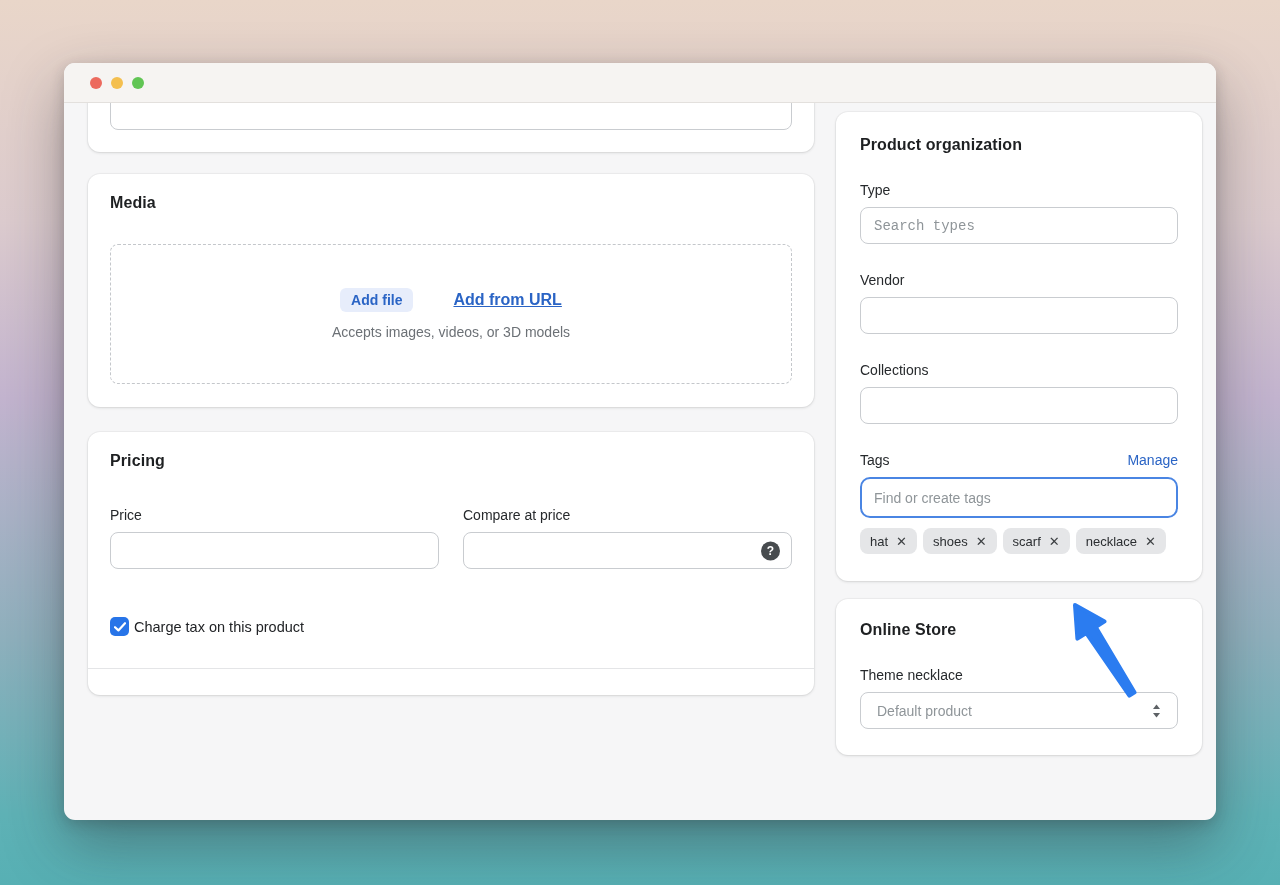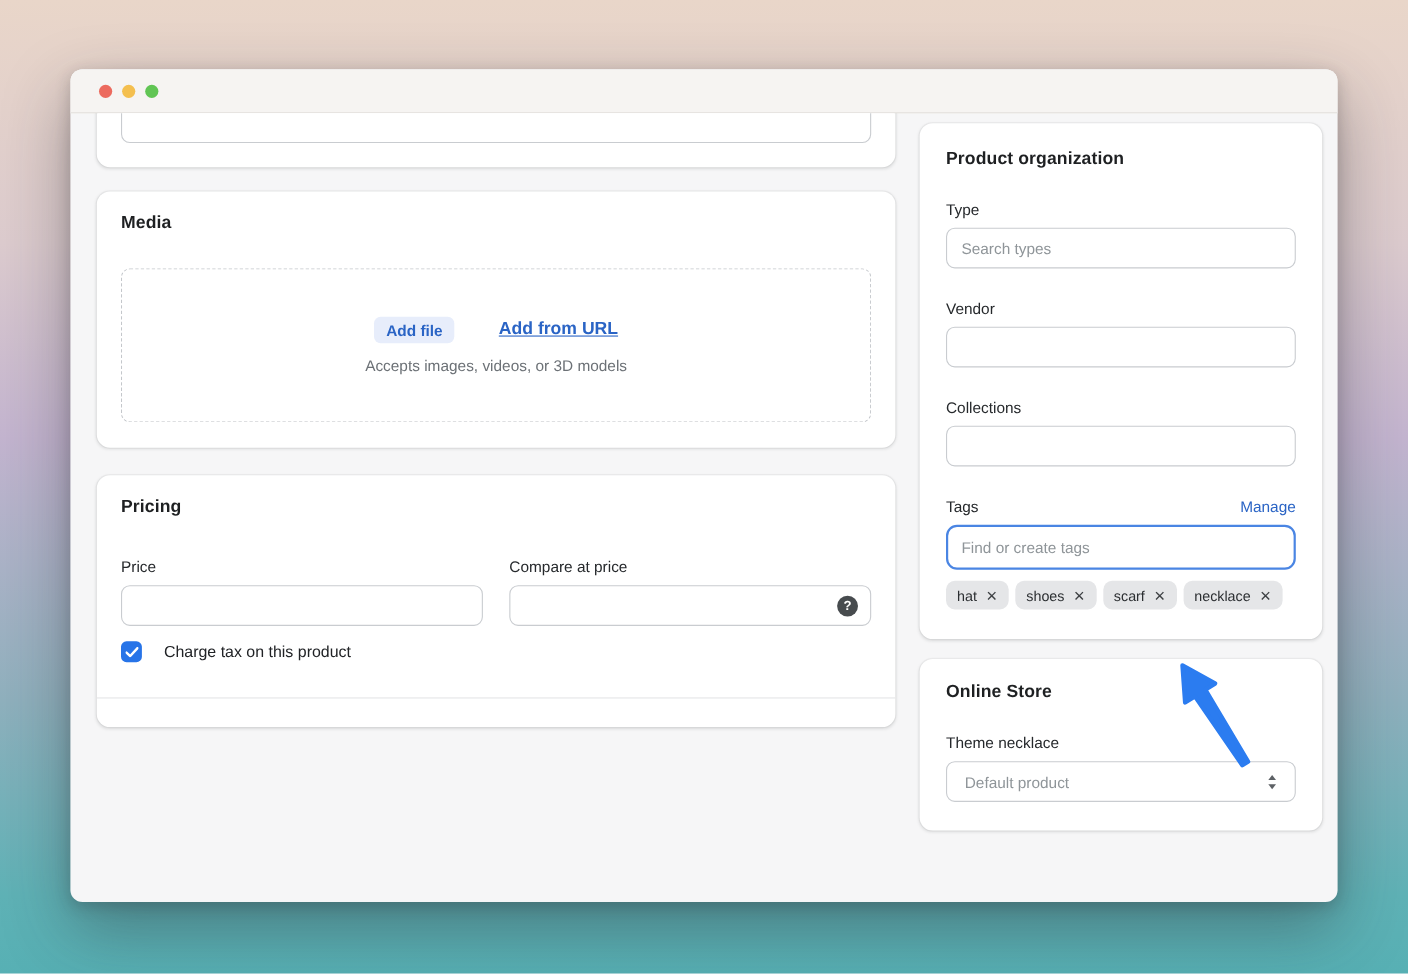--- a/index.html
+++ b/index.html
@@ -41,21 +41,21 @@
   .card-pricing { margin-top:25px; padding:20px 22px 26px; }
   .card-org     { padding:24px 24px 27px; }
   .card-store   { margin-top:18px; padding:22px 24px 26px; }
 
   .card-title { font-size:16px; font-weight:bold; color:#1e2022; letter-spacing:.1px; }
 
   .field-label { font-size:14px; color:#26292c; line-height:18px; }
   .text-input {
     width:100%; height:37px; border:1px solid #c9ccd0; border-radius:8px;
     background:#fff; padding:7px 13px; font-size:14px; color:#26292c; outline:none;
-    font-family:Liberation Sans, sans-serif;
+    font-family:Liberation Mono, monospace;
   }
   .text-input::placeholder { color:#8f9599; opacity:1; }
 
   
   .dropzone {
     margin-top:32px; height:140px; border:1px dashed #c4c7cb; border-radius:8px;
     display:flex; flex-direction:column; align-items:center; justify-content:center; gap:12px;
   }
   .dz-actions { display:flex; align-items:center; gap:16px; }
   .btn-addfile {
@@ -70,21 +70,21 @@
   .price-row { display:flex; gap:24px; margin-top:36px; }
   .price-field { flex:1; }
   .price-field .field-label { margin-bottom:8px; }
   .input-wrap { position:relative; }
   .help-badge {
     position:absolute; right:12px; top:50%; transform:translateY(-50%);
     width:19px; height:19px; border-radius:50%; background:#474b4e; color:#fff;
     font-size:12px; font-weight:bold; display:flex; align-items:center; justify-content:center;
     cursor:pointer;
   }
-  .checkbox-row { margin-top:14px; display:flex; align-items:center; gap:20px; cursor:pointer; }
+  .checkbox-row { margin-top:48px; display:flex; align-items:center; gap:5px; cursor:pointer; }
   .checkbox {
     width:19px; height:19px; border-radius:5px; background:#2774e8;
     display:flex; align-items:center; justify-content:center; flex:none;
   }
   .checkbox svg { width:12px; height:10px; }
   .checkbox-label { font-size:14.5px; color:#212326; }
   .divider { height:1px; background:#e4e5e7; margin:32px -22px 0; }
   .cost-section { margin-top:27px; }
   .cost-section .field-label { margin-bottom:8px; }
   .cost-hint { margin-top:9px; font-size:14px; color:#6c7176; }

